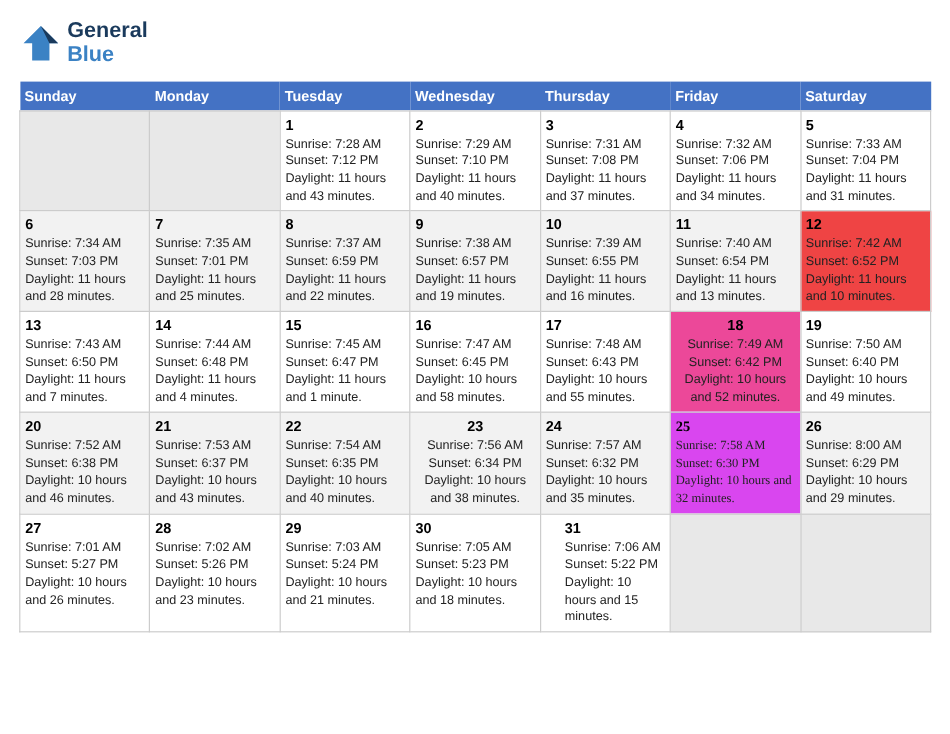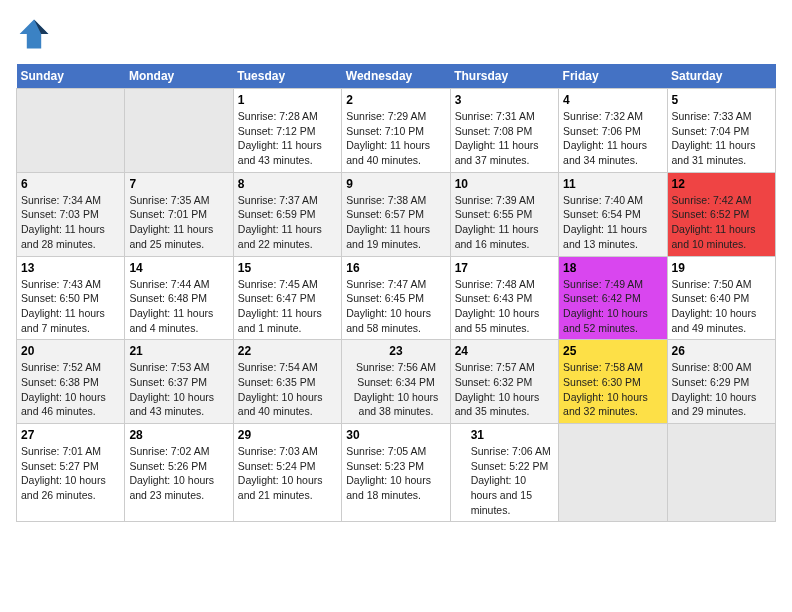--- a/index.html
+++ b/index.html
@@ -91,20 +91,24 @@
   </style>
 </head>
 <body>
 
 <div class="header">
   <div class="logo">
     <svg class="logo-icon" viewBox="0 0 40 40">
       <polygon points="20,4 36,20 28,20 28,36 12,36 12,20 4,20" fill="#3b82c4"></polygon>
       <polygon points="20,4 36,20 28,20" fill="#1a3a5c"></polygon>
     </svg>
+    <div class="logo-text">
+      <span>General</span><br>
+      <span class="logo-blue">Blue</span>
+    </div>
   </div>
   <div class="title-block">
     <h1></h1>
     <h2></h2>
   </div>
 </div>
 
 <table>
   <thead>
     <tr>
@@ -186,21 +190,21 @@
           <div class="day-info">Sunrise: 7:45 AM<br>Sunset: 6:47 PM<br>Daylight: 11 hours and 1 minute.</div>
         </td>
         <td style="background-color: rgb(255, 255, 255);">
           <span class="day-num">16</span>
           <div class="day-info">Sunrise: 7:47 AM<br>Sunset: 6:45 PM<br>Daylight: 10 hours and 58 minutes.</div>
         </td>
         <td style="background-color: rgb(255, 255, 255);">
           <span class="day-num">17</span>
           <div class="day-info">Sunrise: 7:48 AM<br>Sunset: 6:43 PM<br>Daylight: 10 hours and 55 minutes.</div>
         </td>
-        <td style="background-color: #d946ef;">
+        <td style="background-color: #ec4899; text-align: center;">
           <span class="day-num">18</span>
           <div class="day-info">Sunrise: 7:49 AM<br>Sunset: 6:42 PM<br>Daylight: 10 hours and 52 minutes.</div>
         </td>
         <td style="background-color: rgb(255, 255, 255);">
           <span class="day-num">19</span>
           <div class="day-info">Sunrise: 7:50 AM<br>Sunset: 6:40 PM<br>Daylight: 10 hours and 49 minutes.</div>
         </td>
       </tr>
       <tr>
         <td style="background-color: rgb(242, 242, 242);">
@@ -216,21 +220,21 @@
           <div class="day-info">Sunrise: 7:54 AM<br>Sunset: 6:35 PM<br>Daylight: 10 hours and 40 minutes.</div>
         </td>
         <td style="background-color: rgb(242, 242, 242); text-align: center;">
           <span class="day-num">23</span>
           <div class="day-info">Sunrise: 7:56 AM<br>Sunset: 6:34 PM<br>Daylight: 10 hours and 38 minutes.</div>
         </td>
         <td style="background-color: rgb(242, 242, 242);">
           <span class="day-num">24</span>
           <div class="day-info">Sunrise: 7:57 AM<br>Sunset: 6:32 PM<br>Daylight: 10 hours and 35 minutes.</div>
         </td>
-        <td style="background-color: #fde047;">
+        <td style="background-color: #d946ef; font-family: Liberation Serif, serif;">
           <span class="day-num">25</span>
           <div class="day-info">Sunrise: 7:58 AM<br>Sunset: 6:30 PM<br>Daylight: 10 hours and 32 minutes.</div>
         </td>
         <td style="background-color: rgb(242, 242, 242);">
           <span class="day-num">26</span>
           <div class="day-info">Sunrise: 8:00 AM<br>Sunset: 6:29 PM<br>Daylight: 10 hours and 29 minutes.</div>
         </td>
       </tr>
       <tr>
         <td style="background-color: rgb(255, 255, 255);">

